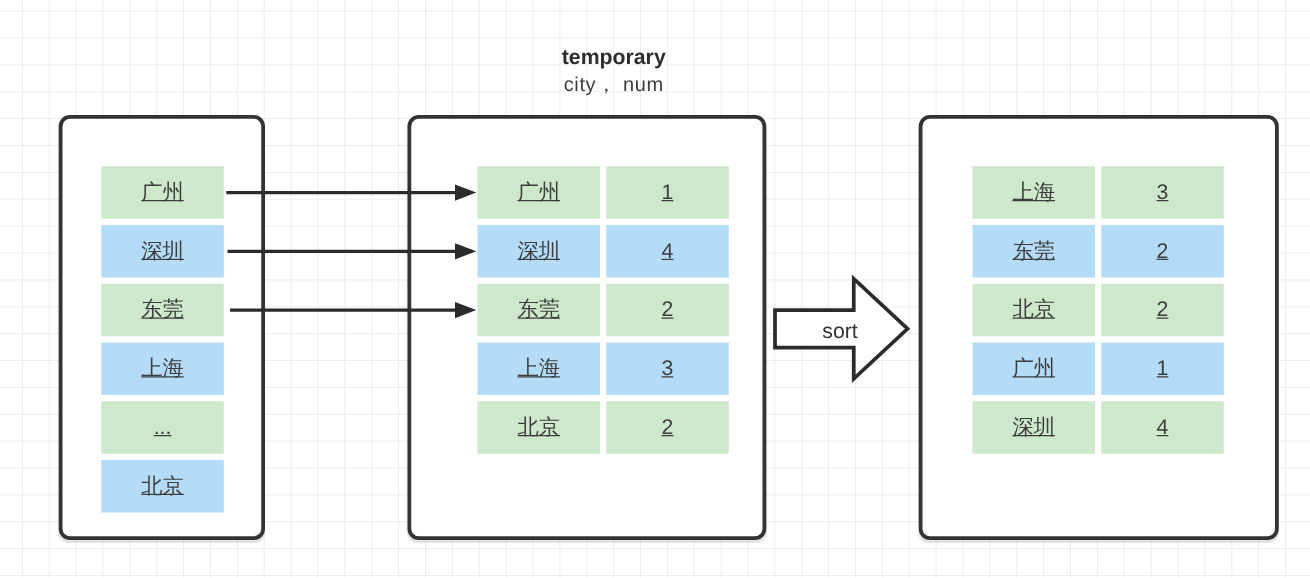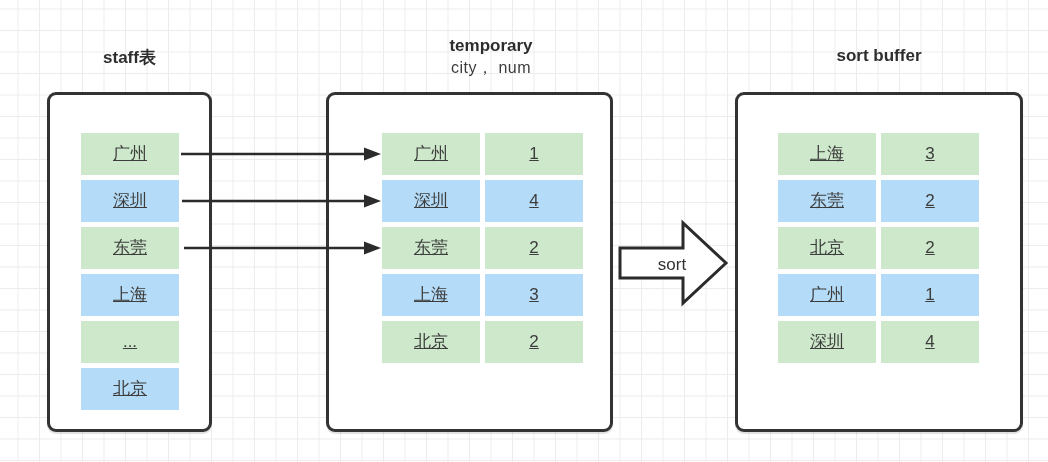--- a/index.html
+++ b/index.html
@@ -67,28 +67,26 @@
   .overlay{
     position:absolute;left:0;top:0;width:1048px;height:462px;
     pointer-events:none;
   }
 </style>
 </head>
 <body>
 
 <div class="canvas">
 
-  <div class="title" style="left:47px;top:46px;width:165px;">staff表</div>
 
   <div class="title" style="left:326px;top:36px;width:330px;">
     <div>temporary</div>
     <div class="subtitle">city， num</div>
   </div>
 
-  <div class="title" style="left:735px;top:46px;width:288px;">sort buffer</div>
 
   <div class="box" style="left:47px;top:92px;width:165px;height:340px;"></div>
   <div class="box" style="left:326px;top:92px;width:287px;height:340px;"></div>
   <div class="box" style="left:735px;top:92px;width:288px;height:340px;"></div>
 
   <div class="cells-col" style="left:81px;top:133px;">
     <div class="cell">广州</div>
     <div class="cell">深圳</div>
     <div class="cell">东莞</div>
     <div class="cell">上海</div>

